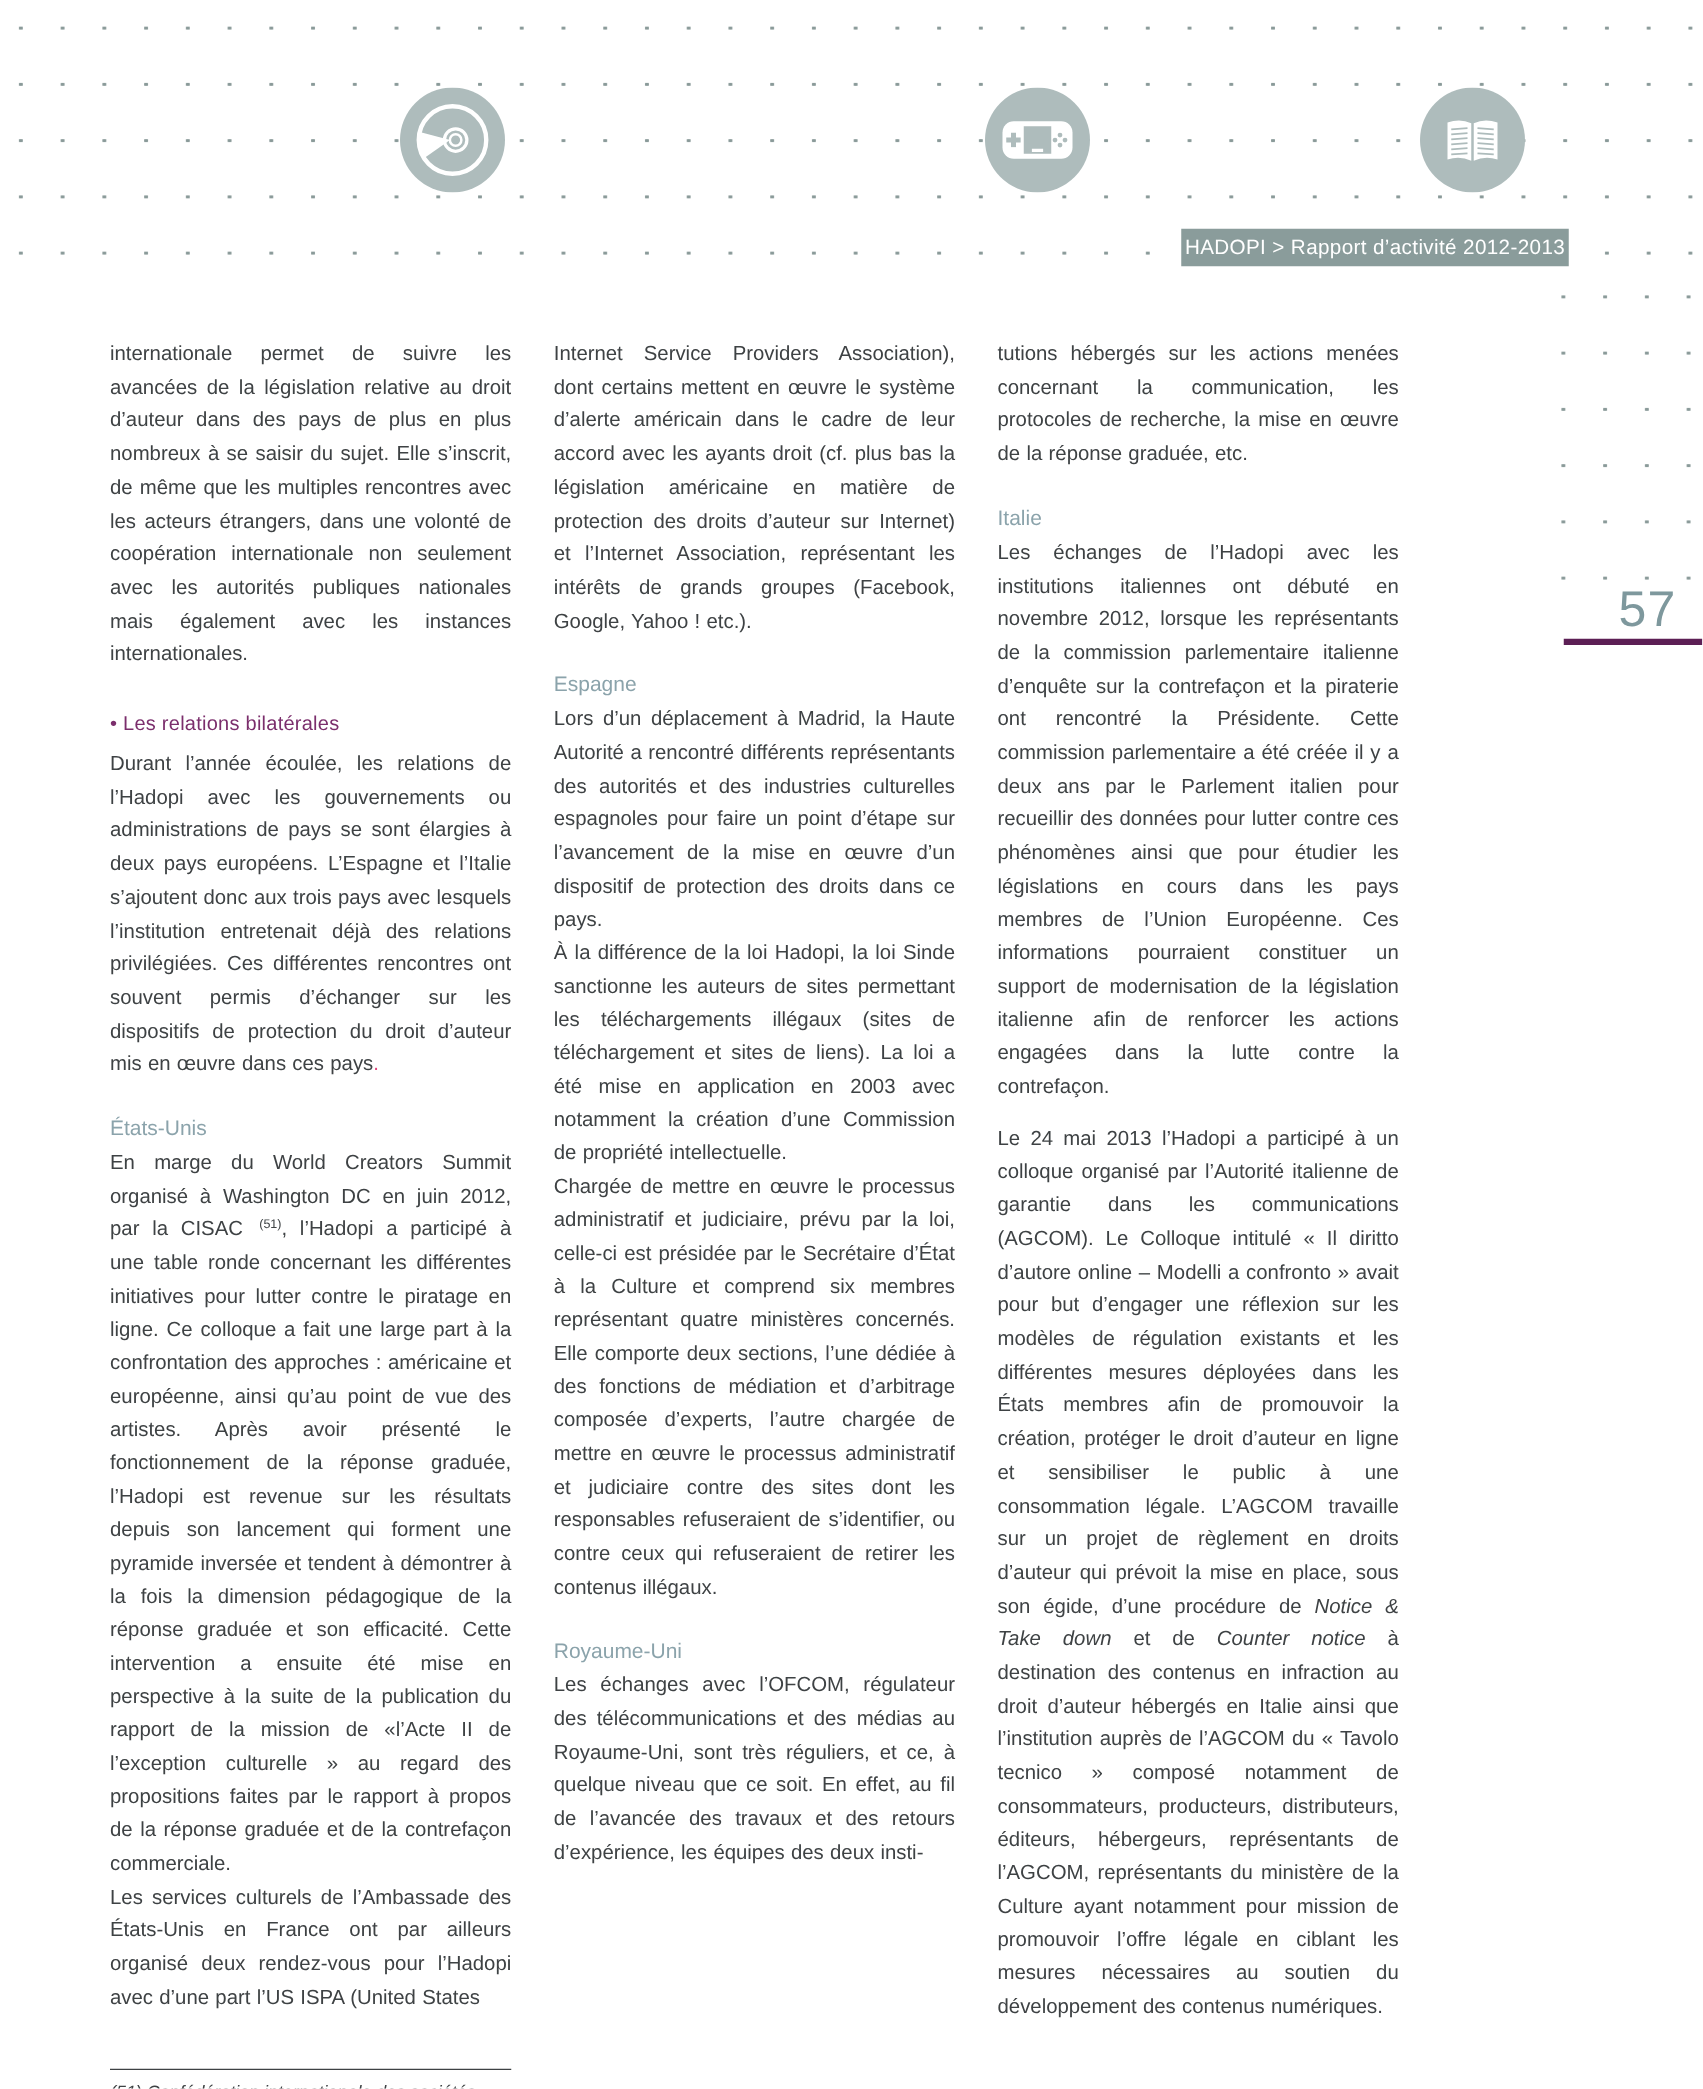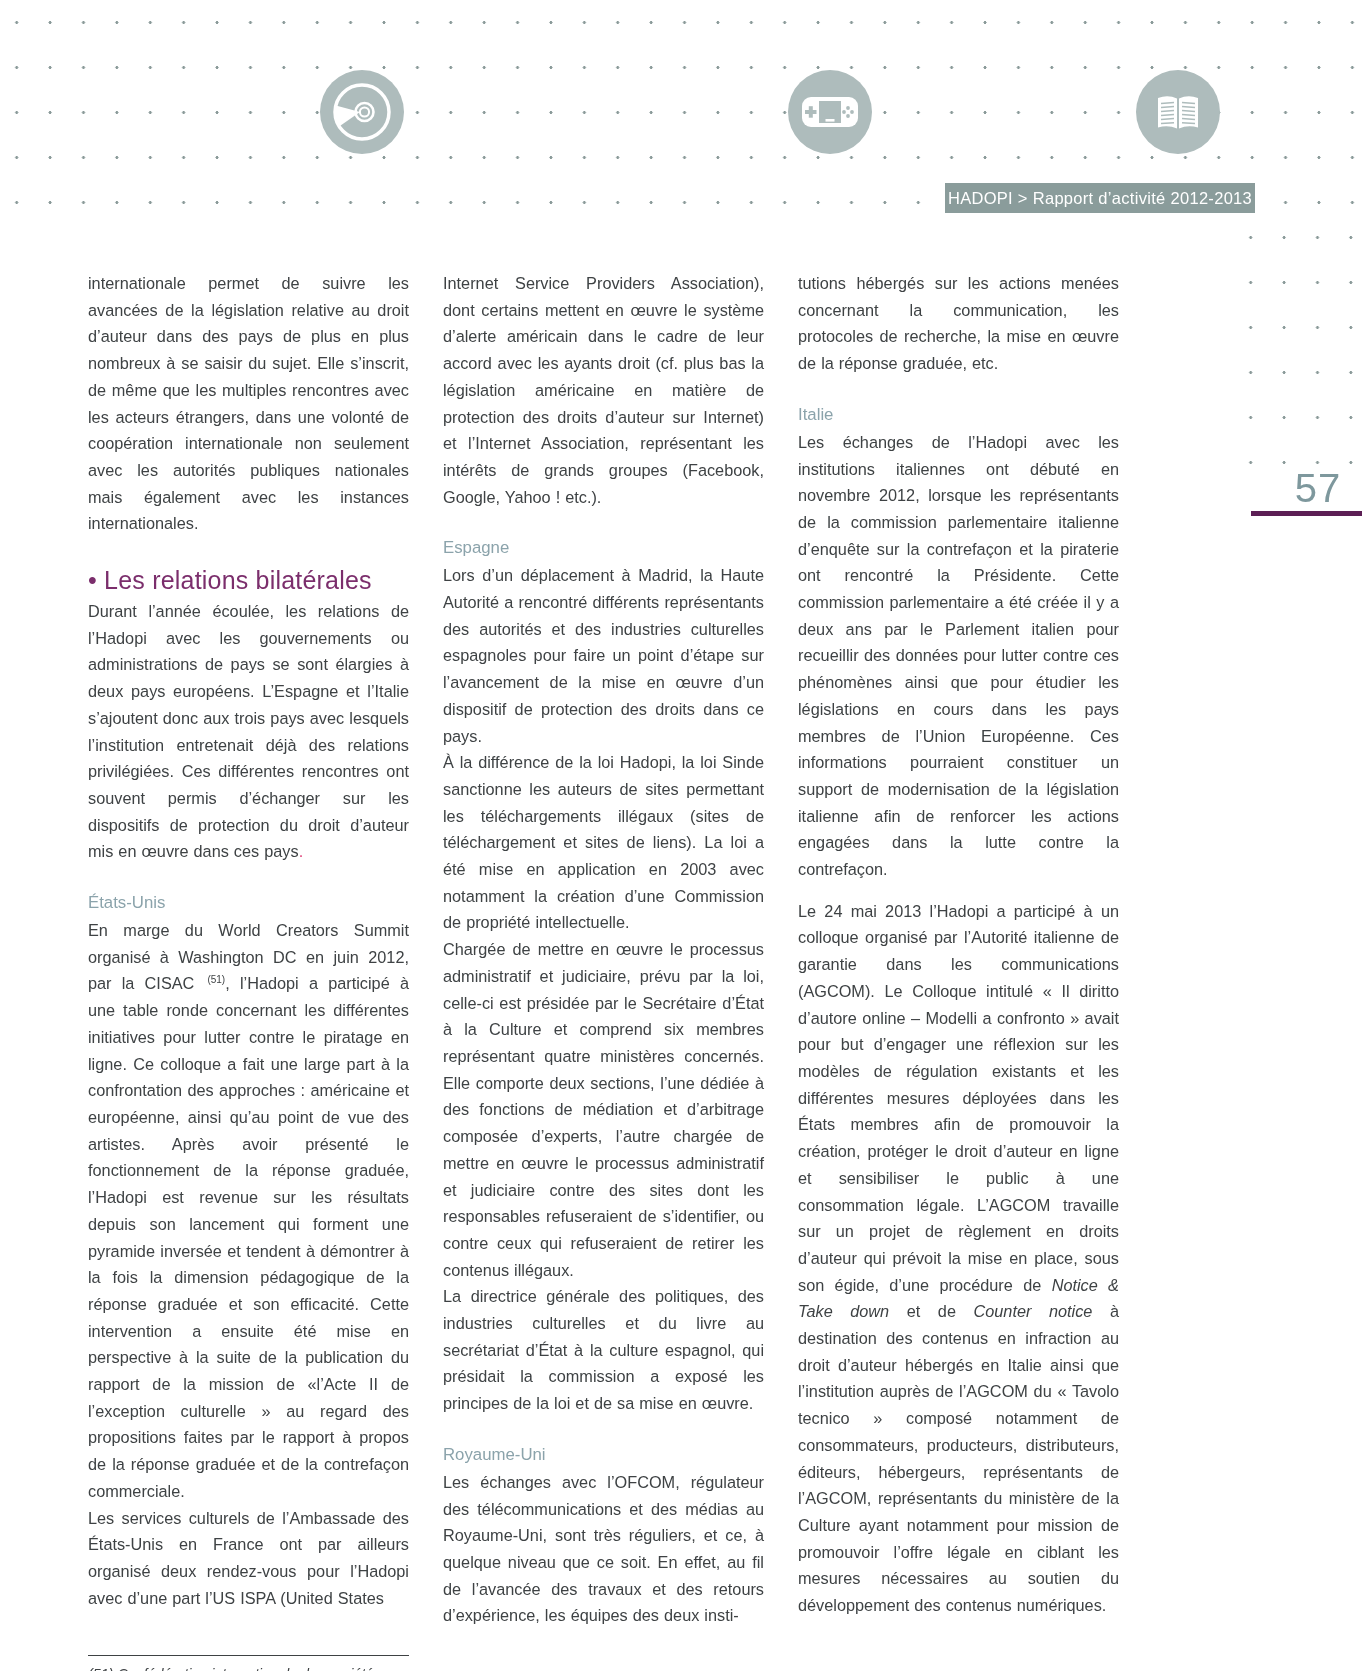--- a/index.html
+++ b/index.html
@@ -37,21 +37,21 @@
   .col{flex:0 0 321px;width:321px;}
   .col p{
     margin:0;font-size:16.3px;line-height:26.7px;text-align:justify;
     color:#3e4244;word-spacing:.5px;
   }
   .col p.para-gap{margin-top:15px;}
   h3.country{
     margin:27px 0 3px 0;font-size:16.8px;line-height:22px;font-weight:normal;color:#8ba3ab;
   }
   .bullet-heading{
-    margin:31px 0 6px 0;font-size:25px;line-height:24px;color:#7b2e6c;font-weight:normal;
+    margin:31px 0 6px 0;font-size:16px;line-height:24px;color:#7b2e6c;font-weight:normal;
     letter-spacing:.2px;
   }
   sup{font-size:10px;line-height:0;margin-left:13px;}
   .accent-period{color:#e0457b;}
   .em{font-style:italic;}
   .footnote-block{margin-top:44px;border-top:1.4px solid #3e4244;padding-top:9px;}
   .footnote{font-size:14.3px;line-height:19px;font-style:italic;color:#3e4244;text-align:left;}
 </style>
 </head>
 <body>
@@ -126,21 +126,20 @@
         <div class="footnote">(51) Confédération internationale des sociétés d’auteurs et de compositeurs.</div>
       </div>
     </div>
 
     <div class="col">
       <p><span>Internet Service Providers Association), dont certains mettent en œuvre le système d’alerte américain dans le cadre de leur accord avec les ayants droit (cf. plus bas la législation américaine en matière de protection des droits d’auteur sur Internet) et l’Internet Association, représentant les intérêts de grands groupes (Facebook, Google, Yahoo ! etc.).</span></p>
       <h3 class="country">Espagne</h3>
       <p><span>Lors d’un déplacement à Madrid, la Haute Autorité a rencontré différents représentants des autorités et des industries culturelles espagnoles pour faire un point d’étape sur l’avancement de la mise en œuvre d’un dispositif de protection des droits dans ce pays.</span></p>
       <p><span>À la différence de la loi Hadopi, la loi Sinde sanctionne les auteurs de sites permettant les téléchargements illégaux (sites de téléchargement et sites de liens). La loi a été mise en application en 2003 avec notamment la création d’une Commission de propriété intellectuelle.</span></p>
       <p><span>Chargée de mettre en œuvre le processus administratif et judiciaire, prévu par la loi, celle-ci est présidée par le Secrétaire d’État à la Culture et comprend six membres représentant quatre ministères concernés. Elle comporte deux sections, l’une dédiée à des fonctions de médiation et d’arbitrage composée d’experts, l’autre chargée de mettre en œuvre le processus administratif et judiciaire contre des sites dont les responsables refuseraient de s’identifier, ou contre ceux qui refuseraient de retirer les contenus illégaux.</span></p>
-      <p><span>La directrice générale des politiques, des industries culturelles et du livre au secrétariat d’État à la culture espagnol, qui présidait la commission a exposé les principes de la loi et de sa mise en œuvre.</span></p>
       <h3 class="country">Royaume-Uni</h3>
       <p><span>Les échanges avec l’OFCOM, régulateur des télécommunications et des médias au Royaume-Uni, sont très réguliers, et ce, à quelque niveau que ce soit. En effet, au fil de l’avancée des travaux et des retours d’expérience, les équipes des deux insti-</span></p>
     </div>
 
     <div class="col">
       <p><span>tutions hébergés sur les actions menées concernant la communication, les protocoles de recherche, la mise en œuvre de la réponse graduée, etc.</span></p>
       <h3 class="country">Italie</h3>
       <p><span>Les échanges de l’Hadopi avec les institutions italiennes ont débuté en novembre 2012, lorsque les représentants de la commission parlementaire italienne d’enquête sur la contrefaçon et la piraterie ont rencontré la Présidente. Cette commission parlementaire a été créée il y a deux ans par le Parlement italien pour recueillir des données pour lutter contre ces phénomènes ainsi que pour étudier les législations en cours dans les pays membres de l’Union Européenne. Ces informations pourraient constituer un support de modernisation de la législation italienne afin de renforcer les actions engagées dans la lutte contre la contrefaçon.</span></p>
       <p class="para-gap"><span>Le 24 mai 2013 l’Hadopi a participé à un colloque organisé par l’Autorité italienne de garantie dans les communications (AGCOM). Le Colloque intitulé « Il diritto d’autore online – Modelli a confronto » avait pour but d’engager une réflexion sur les modèles de régulation existants et les différentes mesures déployées dans les États membres afin de promouvoir la création, protéger le droit d’auteur en ligne et sensibiliser le public à une consommation légale. L’AGCOM travaille sur un projet de règlement en droits d’auteur qui prévoit la mise en place, sous son égide, d’une procédure de </span><span class="em">Notice &amp; Take down</span><span> et de </span><span class="em">Counter notice</span><span> à destination des contenus en infraction au droit d’auteur hébergés en Italie ainsi que l’institution auprès de l’AGCOM du « Tavolo tecnico » composé notamment de consommateurs, producteurs, distributeurs, éditeurs, hébergeurs, représentants de l’AGCOM, représentants du ministère de la Culture ayant notamment pour mission de promouvoir l’offre légale en ciblant les mesures nécessaires au soutien du développement des contenus numériques.</span></p>
     </div>

